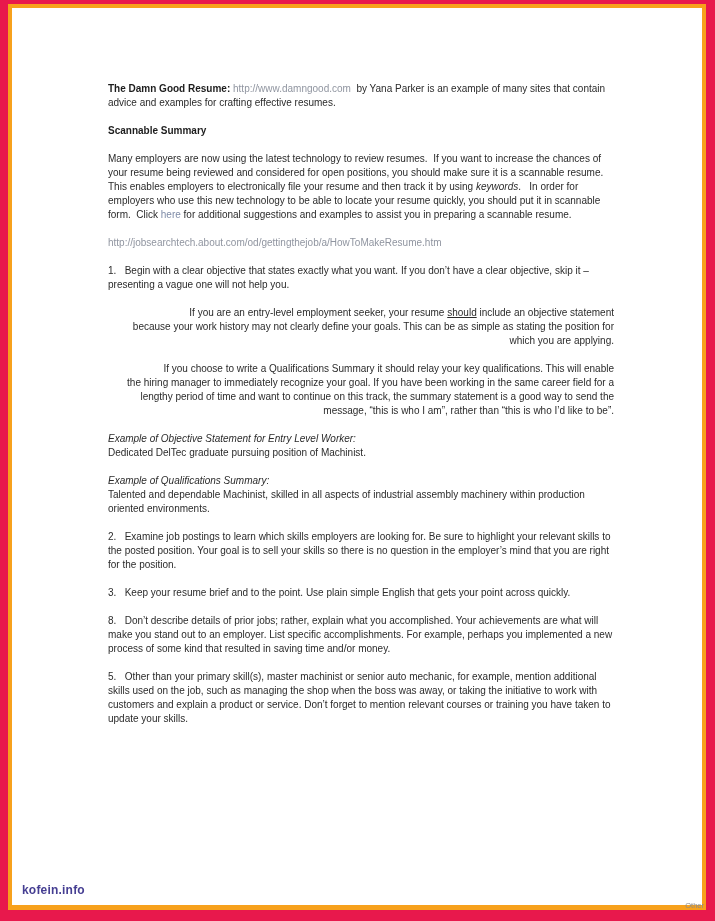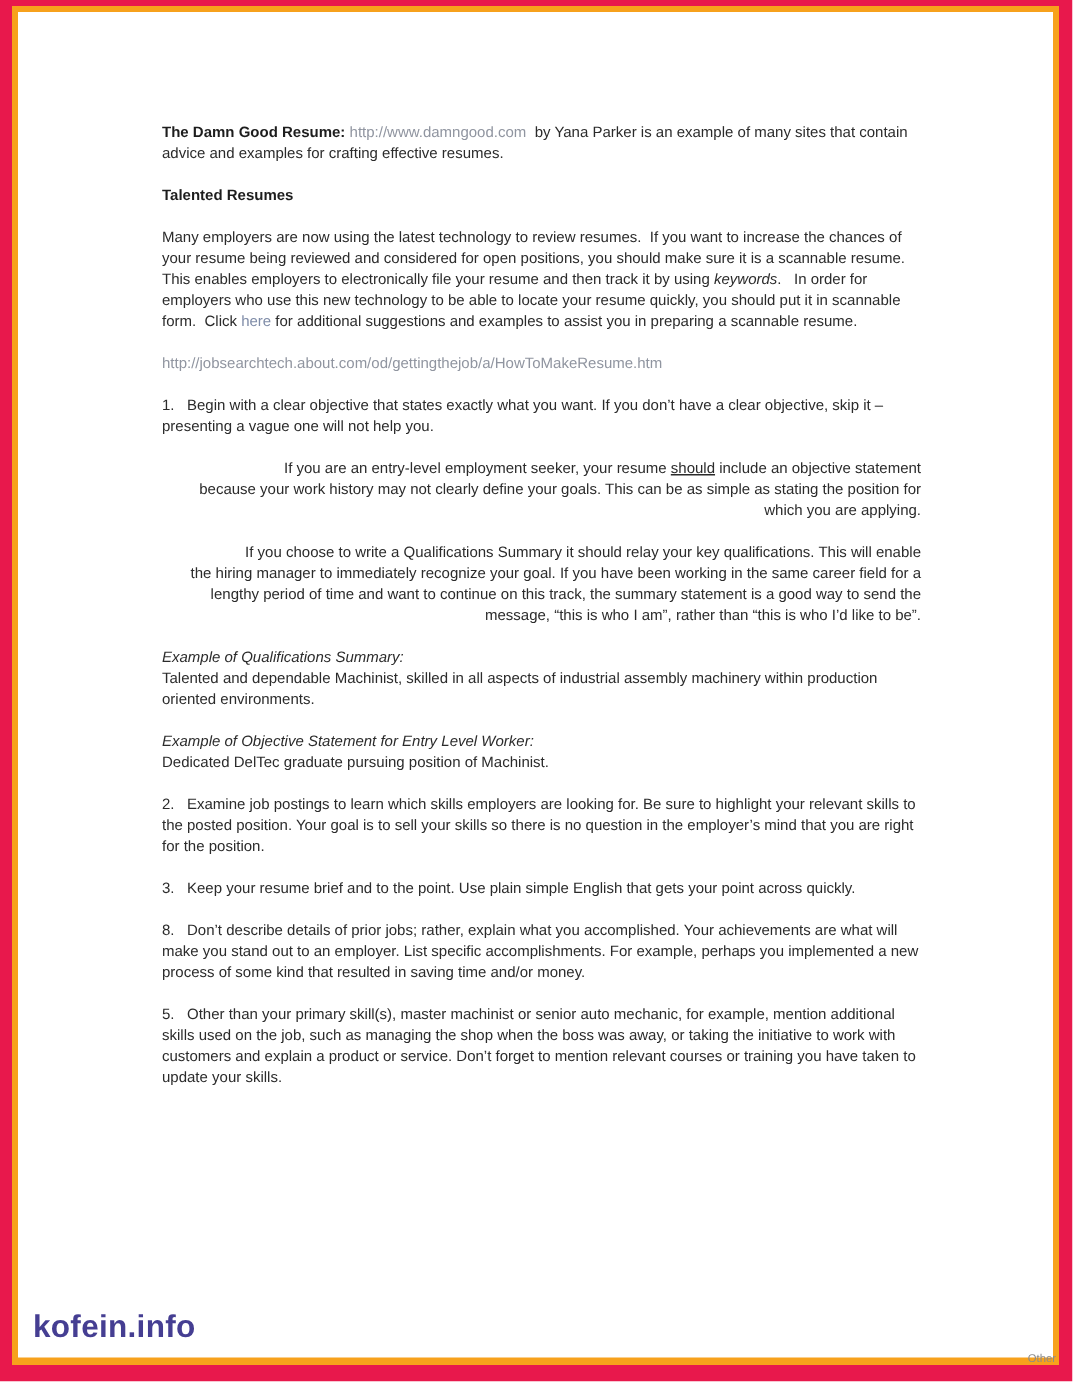--- a/index.html
+++ b/index.html
@@ -22,54 +22,54 @@
   .content p { margin: 0 0 14px 0; white-space: pre-wrap; }
   .heading { font-weight: bold; color: #1d1d1d; }
   .bold { font-weight: bold; color: #1d1d1d; }
   .italic { font-style: italic; text-align: right; }
   .underline { text-decoration: underline; }
   .indent { text-indent: 44px; text-align: right; }
   .link-gray { color: #9095a0; cursor: pointer; }
   .link-blue { color: #7f8ca8; cursor: pointer; }
   .brand {
     position: absolute; left: 10px; bottom: 8px;
-    font-size: 21px; font-weight: bold; color: #453e92;
+    font-size: 12px; font-weight: bold; color: #453e92;
     letter-spacing: 0.2px; cursor: pointer;
   }
   .watermark {
     position: absolute; right: -2px; bottom: -4px;
     font-size: 7.5px; color: #8a8a8a; line-height: 1;
   }
 </style>
 </head>
 <body>
 
 <div class="page">
   <div class="inner">
 
     <div class="content">
 
       <p><span class="bold">The Damn Good Resume:</span><span> </span><span class="link-gray">http://www.damngood.com</span><span>  by Yana Parker is an example of many sites that contain advice and examples for crafting effective resumes.</span></p>
 
-      <p class="heading">Talented Resumes</p>
+      <p class="heading">Scannable Summary</p>
 
       <p><span>Many employers are now using the latest technology to review resumes.  If you want to increase the chances of your resume being reviewed and considered for open positions, you should make sure it is a scannable resume.  This enables employers to electronically file your resume and then track it by using </span><span class="italic">keywords</span><span>.   In order for employers who use this new technology to be able to locate your resume quickly, you should put it in scannable form.  Click </span><span class="link-blue">here</span><span> for additional suggestions and examples to assist you in preparing a scannable resume.</span></p>
 
       <p><span class="link-gray">http://jobsearchtech.about.com/od/gettingthejob/a/HowToMakeResume.htm</span></p>
 
 
       <p>1.   Begin with a clear objective that states exactly what you want. If you don’t have a clear objective, skip it – presenting a vague one will not help you.</p>
 
       <p class="indent"><span>If you are an entry-level employment seeker, your resume </span><span class="underline">should</span><span> include an objective statement because your work history may not clearly define your goals. This can be as simple as stating the position for which you are applying.</span></p>
 
       <p class="indent">If you choose to write a Qualifications Summary it should relay your key qualifications. This will enable the hiring manager to immediately recognize your goal. If you have been working in the same career field for a lengthy period of time and want to continue on this track, the summary statement is a good way to send the message, “this is who I am”, rather than “this is who I’d like to be”.</p>
 
+      <p><span class="italic">Example of Objective Statement for Entry Level Worker:</span><br><span>Dedicated DelTec graduate pursuing position of Machinist.</span></p>
+
       <p><span class="italic">Example of Qualifications Summary:</span><br><span>Talented and dependable Machinist, skilled in all aspects of industrial assembly machinery within production oriented environments.</span></p>
-
-      <p><span class="italic">Example of Objective Statement for Entry Level Worker:</span><br><span>Dedicated DelTec graduate pursuing position of Machinist.</span></p>
 
       <p>2.   Examine job postings to learn which skills employers are looking for. Be sure to highlight your relevant skills to the posted position. Your goal is to sell your skills so there is no question in the employer’s mind that you are right for the position.</p>
 
       <p>3.   Keep your resume brief and to the point. Use plain simple English that gets your point across quickly.</p>
 
       <p>8.   Don’t describe details of prior jobs; rather, explain what you accomplished. Your achievements are what will make you stand out to an employer. List specific accomplishments. For example, perhaps you implemented a new process of some kind that resulted in saving time and/or money.</p>
 
       <p>5.   Other than your primary skill(s), master machinist or senior auto mechanic, for example, mention additional skills used on the job, such as managing the shop when the boss was away, or taking the initiative to work with customers and explain a product or service. Don’t forget to mention relevant courses or training you have taken to update your skills.</p>
 
     </div>

